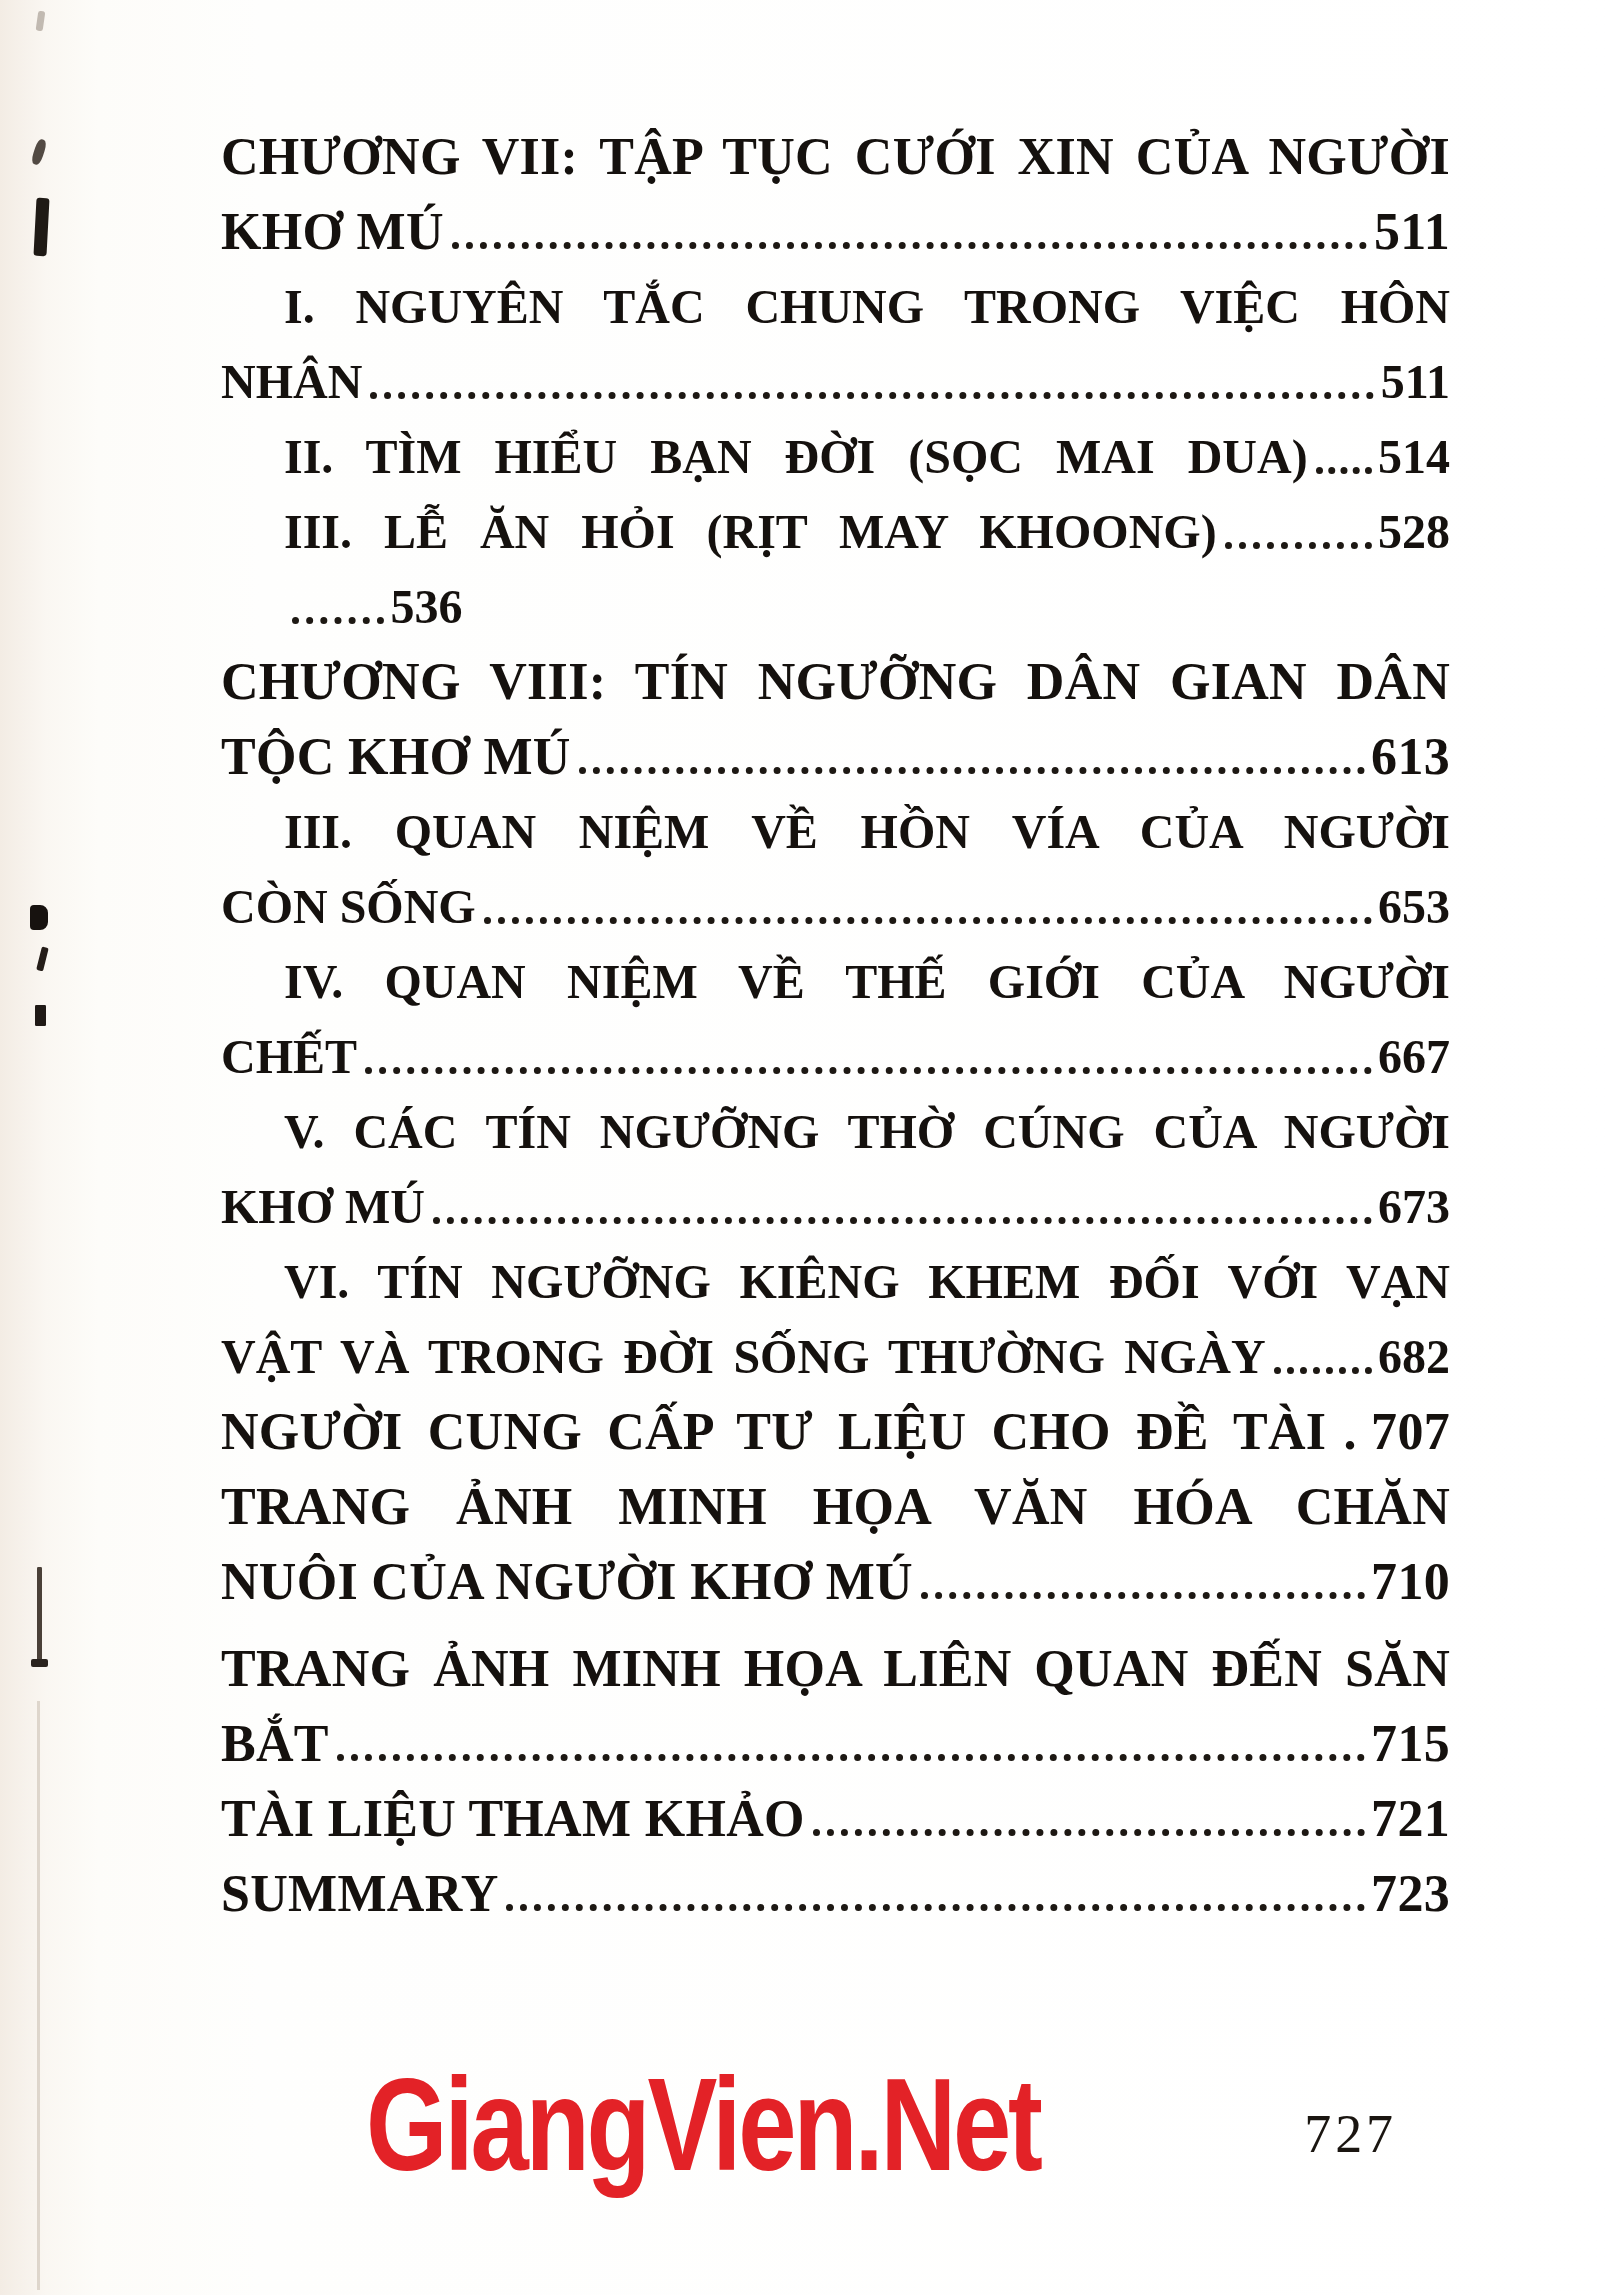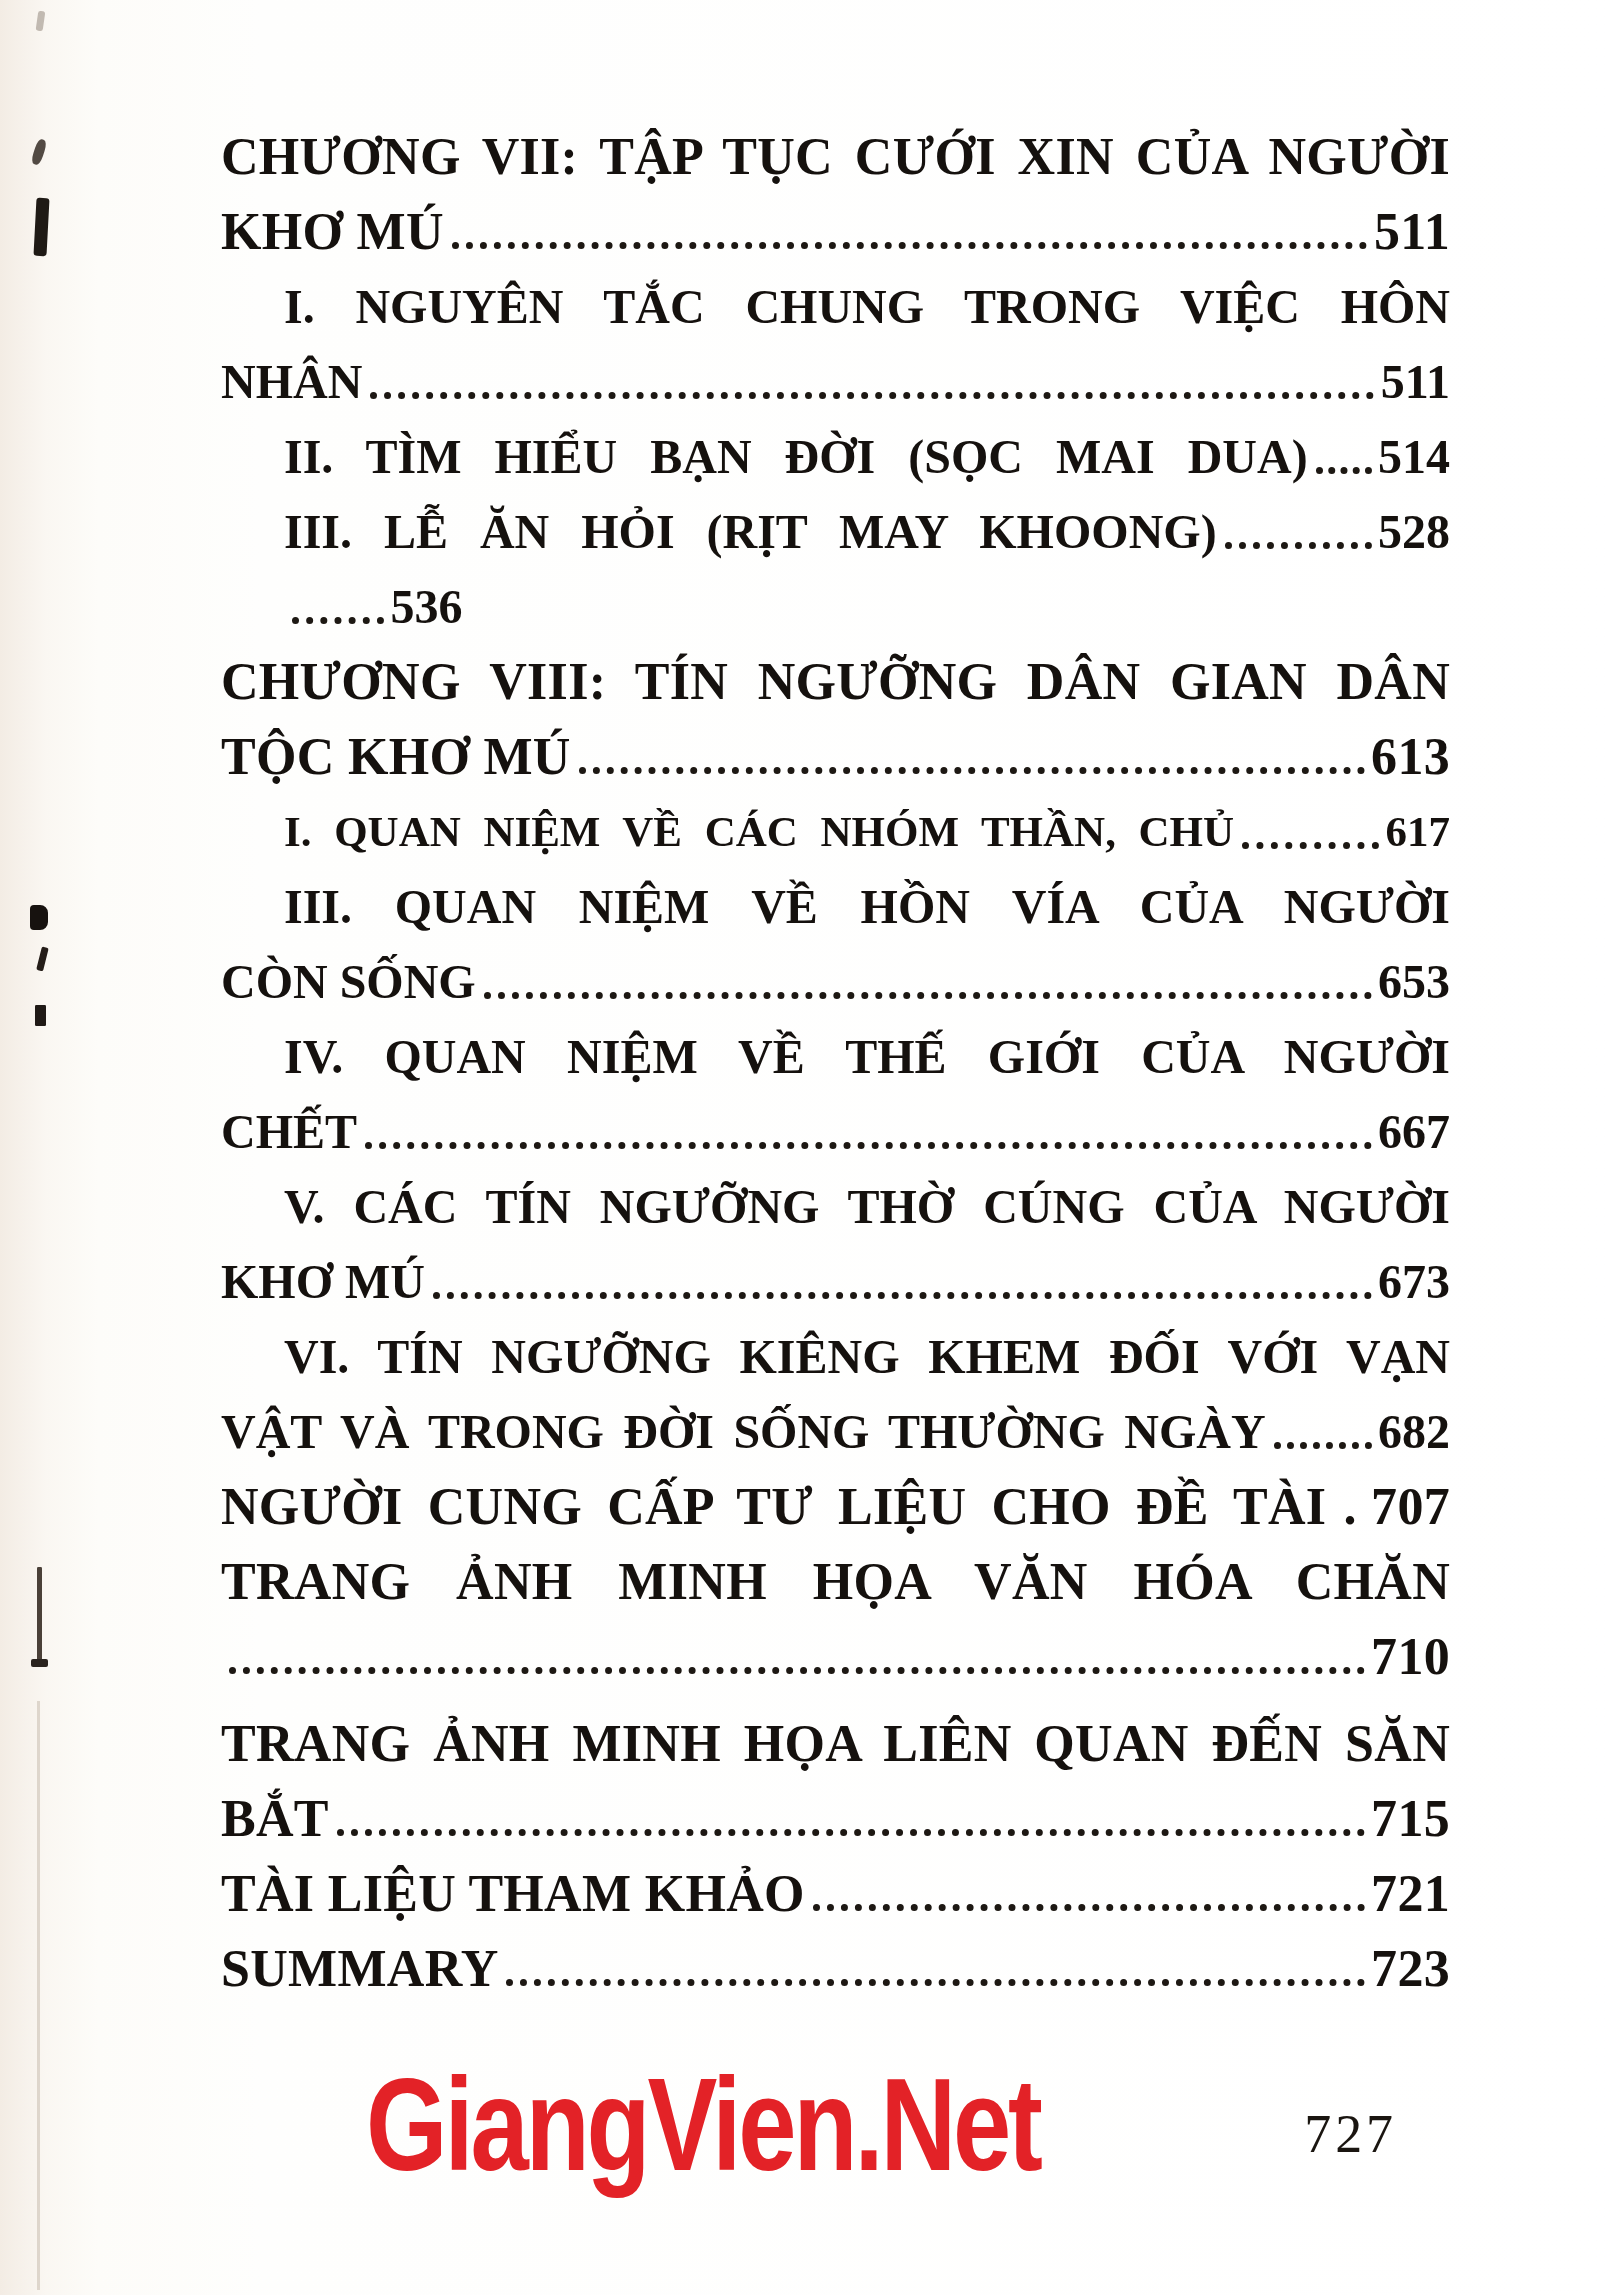--- a/index.html
+++ b/index.html
@@ -93,25 +93,20 @@
         <span class="pgnum">536</span>
       </div>
       <div class="row lv-chapter spread">
         <span class="label">CHƯƠNG VIII: TÍN NGƯỠNG DÂN GIAN DÂN</span>
       </div>
       <div class="row lv-chapter">
         <span class="label">TỘC KHƠ MÚ</span>
         <span class="leader fill"></span>
         <span class="pgnum">613</span>
       </div>
-      <div class="row lv-section indent spread small">
-        <span class="label">I. QUAN NIỆM VỀ CÁC NHÓM THẦN, CHỦ</span>
-        <span class="leader" style="width: 137px;"></span>
-        <span class="pgnum">617</span>
-      </div>
       <div class="row lv-section indent spread">
         <span class="label">III. QUAN NIỆM VỀ HỒN VÍA CỦA NGƯỜI</span>
       </div>
       <div class="row lv-section">
         <span class="label">CÒN SỐNG</span>
         <span class="leader fill"></span>
         <span class="pgnum">653</span>
       </div>
       <div class="row lv-section indent spread">
         <span class="label">IV. QUAN NIỆM VỀ THẾ GIỚI CỦA NGƯỜI</span>
@@ -139,20 +134,21 @@
       </div>
       <div class="row lv-chapter spread">
         <span class="label">NGƯỜI CUNG CẤP TƯ LIỆU CHO ĐỀ TÀI</span>
         <span class="sep">.</span>
         <span class="pgnum">707</span>
       </div>
       <div class="row lv-chapter spread">
         <span class="label">TRANG ẢNH MINH HỌA VĂN HÓA CHĂN</span>
       </div>
       <div class="row lv-chapter">
+        <span class="label">NUÔI CỦA NGƯỜI KHƠ MÚ</span>
         <span class="leader fill"></span>
         <span class="pgnum">710</span>
       </div>
       <div class="row lv-chapter spread" style="margin-top: 33px;">
         <span class="label">TRANG ẢNH MINH HỌA LIÊN QUAN ĐẾN SĂN</span>
       </div>
       <div class="row lv-chapter">
         <span class="label">BẮT</span>
         <span class="leader fill"></span>
         <span class="pgnum">715</span>

